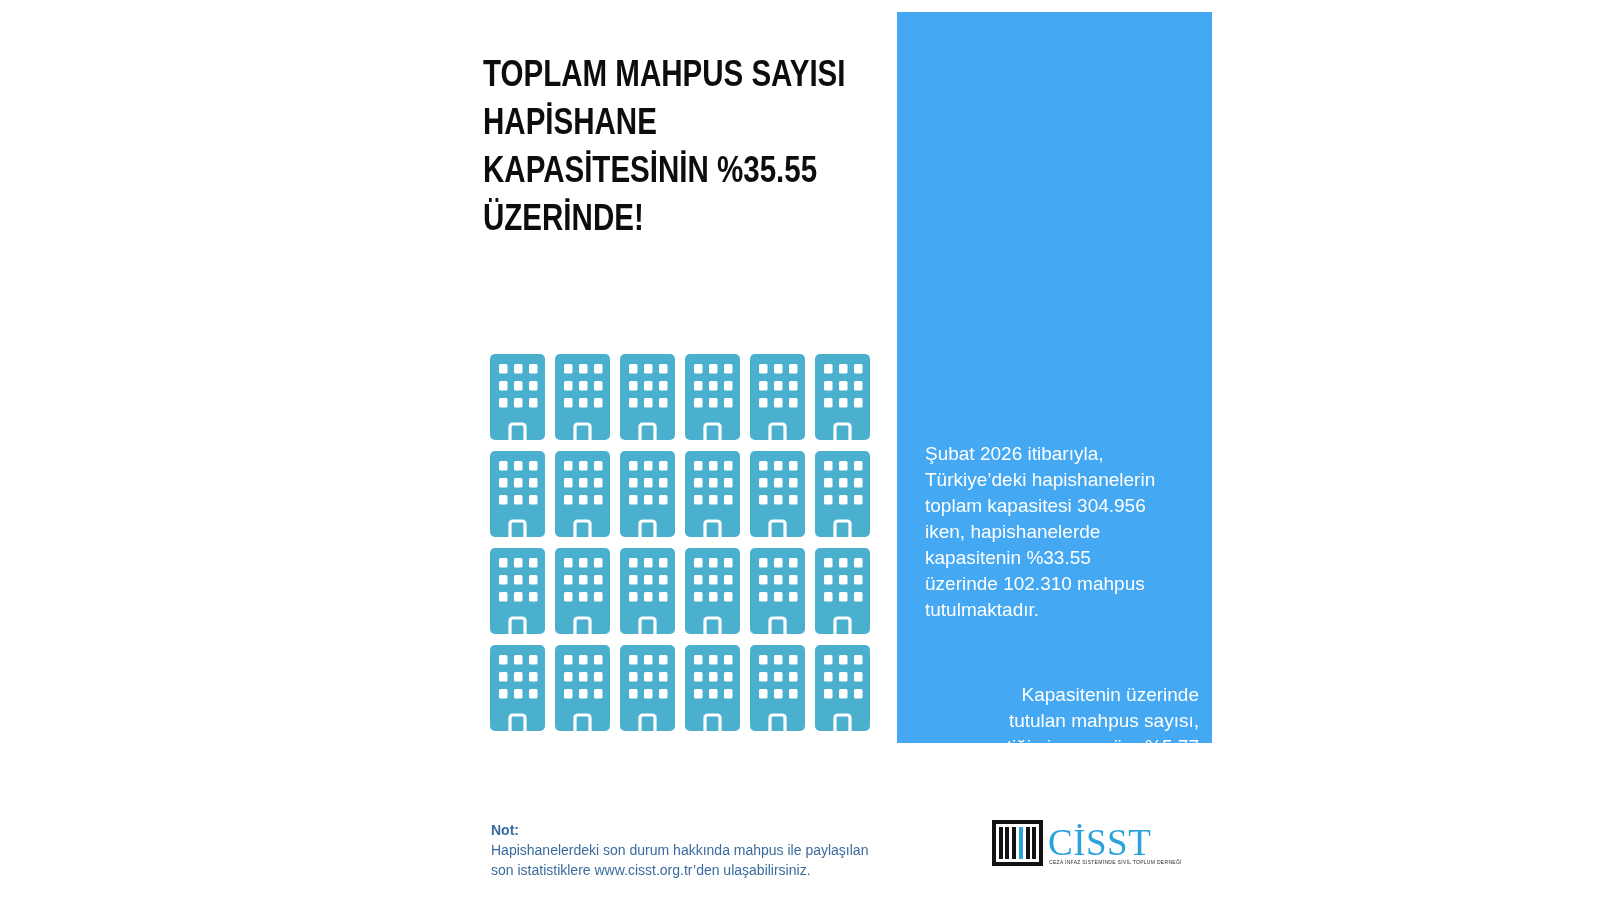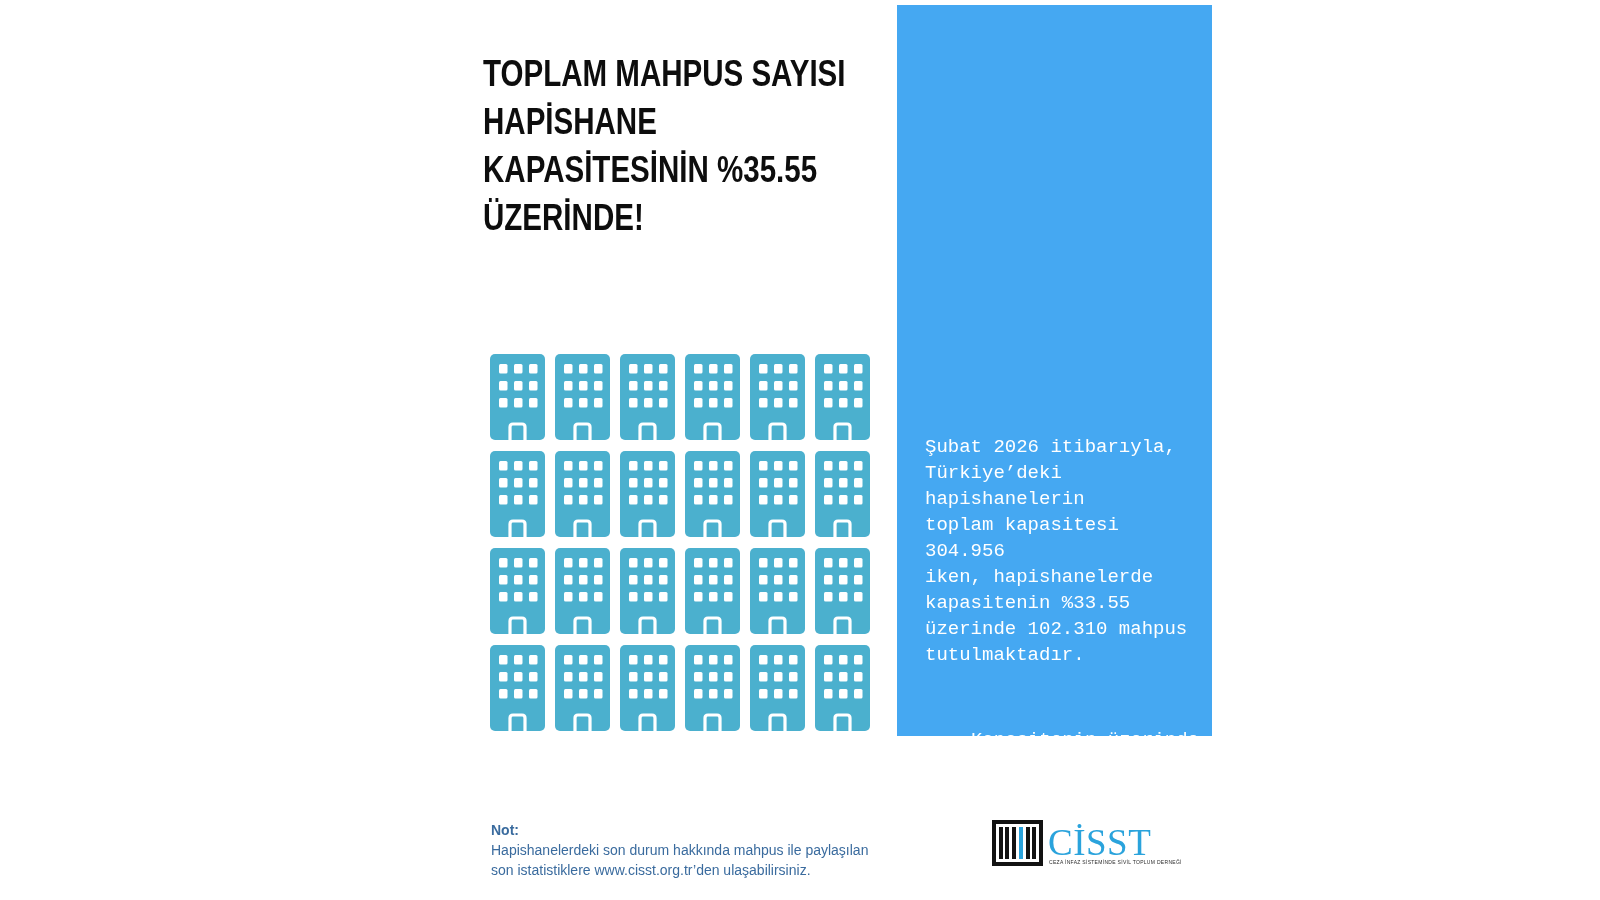--- a/index.html
+++ b/index.html
@@ -13,22 +13,22 @@
            letter-spacing:0px; white-space:pre-line;
            transform:scaleX(0.82); transform-origin:left top; }
 
   
   .pictogram { position:absolute; left:490px; top:354px;
                display:grid; grid-template-columns:repeat(6,55px);
                grid-auto-rows:86px; column-gap:10px; row-gap:11px; }
   .bldg { width:55px; height:86px; display:block; }
 
   
-  .info-panel { position:absolute; left:897px; top:5px; width:315px; height:731px;
-                background:#45A8F2;font-family:Liberation Mono, monospace; }
+  .info-panel { position:absolute; left:897px; top:12px; width:315px; height:731px;
+                background:#45A8F2; }
   .panel-text { position:absolute; left:28px; top:403px; width:274px;
                 color:#ffffff; font-size:19px; line-height:26px;
                 white-space:pre-line; }
   .panel-text .p2 { margin-top:33px;text-align:right; }
 
   
   .note { position:absolute; left:459px; top:820px; width:380px;
           font-size:14px; line-height:20px; }
   .note-label { font-weight:700; }
   .note-text { white-space:pre-line; }

